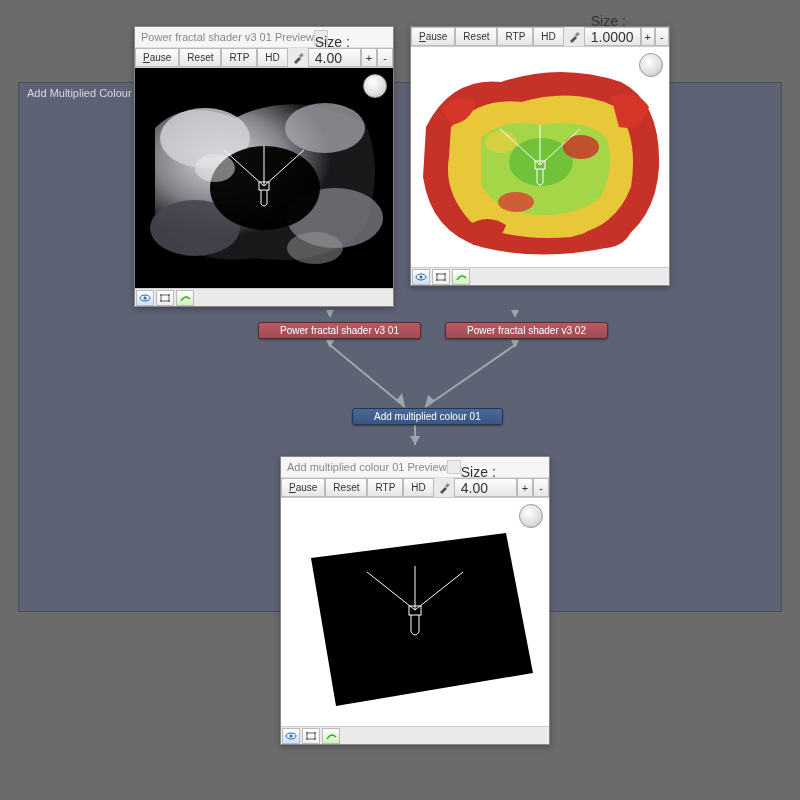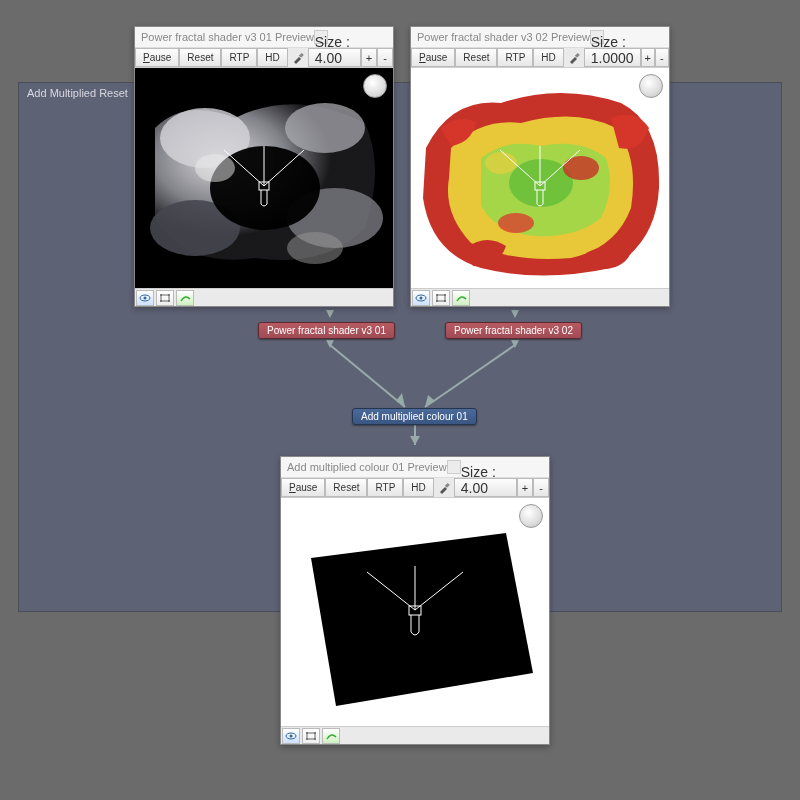--- a/index.html
+++ b/index.html
@@ -119,35 +119,35 @@
   .pw-ficon.box { background:linear-gradient(#fff,#eee); }
   .pw-ficon.arc { background:linear-gradient(#fff,#d0f0c0); }
 
   .node {
     position:absolute;
     background: linear-gradient(#b85a62,#a04b55);
     border:1px solid #5a2a30;
     border-radius:3px;
     color:#fff;
     font-size:10px;
-    padding:2px 8px;
+    padding:2px 21px;
     box-shadow: 0 1px 2px rgba(0,0,0,.4);
     white-space:nowrap;
   }
   .node.blue {
     background: linear-gradient(#4a6a9a,#3a5582);
     border-color:#24364f;
   }
   svg.terrain { display:block; }
 </style>
 </head>
 <body>
 
 <div class="bg-panel">
-  <div class="bg-panel-header">Add Multiplied Reset</div>
+  <div class="bg-panel-header">Add Multiplied Colour</div>
 </div>
 
 <svg style="position:absolute;left:0;top:0;width:800px;height:800px;pointer-events:none">
   <line x1="330" y1="345" x2="405" y2="407" stroke="#9aa" stroke-width="2"></line>
   <line x1="515" y1="345" x2="425" y2="407" stroke="#9aa" stroke-width="2"></line>
   <line x1="415" y1="424" x2="415" y2="445" stroke="#9aa" stroke-width="2"></line>
   <polygon points="415,445 410,436 420,436" fill="#9aa"></polygon>
   <polygon points="405,407 396,401 402,393" fill="#9aa"></polygon>
   <polygon points="425,407 428,395 435,401" fill="#9aa"></polygon>
   <polygon points="330,318 326,310 334,310" fill="#9aa"></polygon>
@@ -229,24 +229,20 @@
       </div>
     <div class="pw-ficon arc">
         <svg width="12" height="10">
           <path d="M2 8 Q6 1 11 6" fill="none" stroke="#3a3" stroke-width="1.5"></path>
         </svg>
       </div>
   </div>
 </div>
 
 <div class="preview-window" style="left:410px; top:26px; width:260px;">
-  <div class="pw-title">
-    <span>Power fractal shader v3 02 Preview</span>
-    <span class="pw-close"></span>
-  </div>
   <div class="pw-toolbar">
     <div class="pw-btn"><span style="text-decoration:underline">P</span>ause</div>
     <div class="pw-btn">Reset</div>
     <div class="pw-btn">RTP</div>
     <div class="pw-btn">HD</div>
     <div class="pw-brush">
       <svg width="12" height="12">
           <path d="M2 10 L7 5 L9 7 L4 12 Z" fill="#555"></path>
           <rect x="8" y="1" width="3" height="4" fill="#888" transform="rotate(45 9 3)"></rect>
         </svg>

